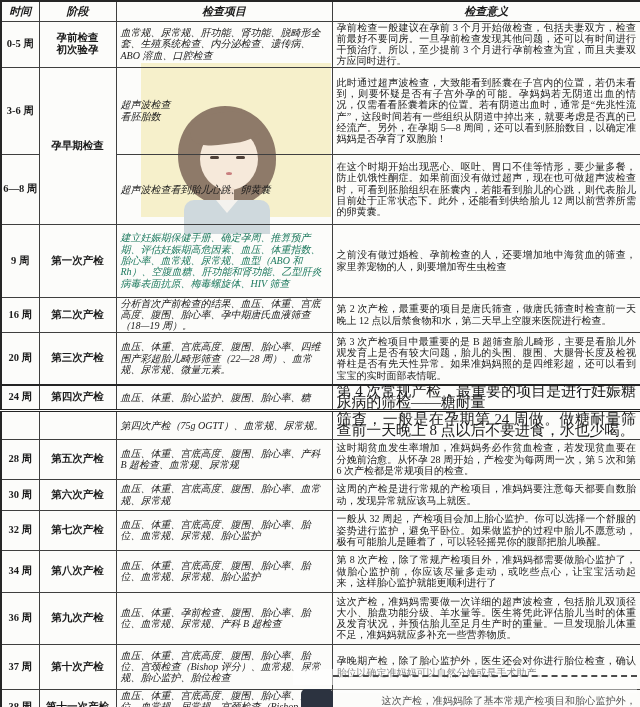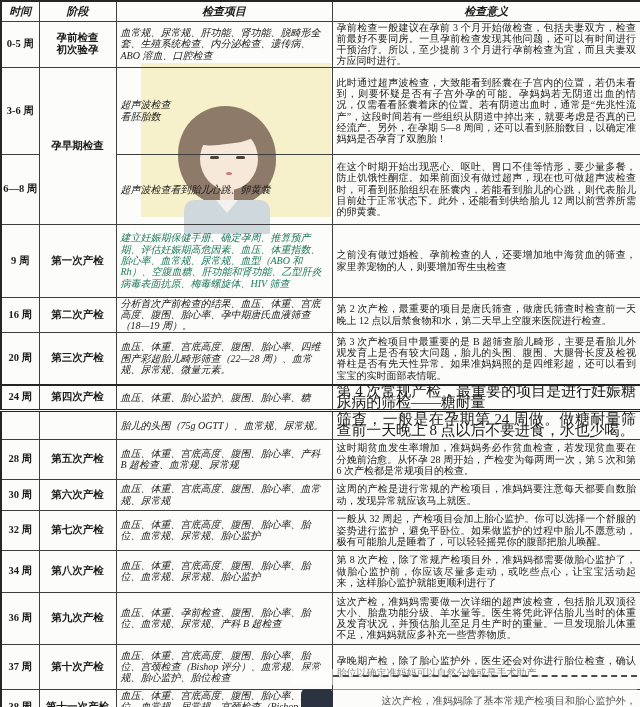--- a/index.html
+++ b/index.html
@@ -140,21 +140,21 @@
     <tr class="thicktop pagebreak" style="height:14px">
       <td class="c-time">24 周</td>
       <td class="c-stage">第四次产检</td>
       <td class="c-items">血压、体重、胎心监护、腹围、胎心率、糖</td>
       <td class="c-mean tight">第 4 次常规产检，最重要的项目是进行妊娠糖尿病的筛检——糖耐量</td>
     </tr>
 
     <tr style="height:29px">
       <td class="c-time"></td>
       <td class="c-stage"></td>
-      <td class="c-items">胎儿的头围（75g OGTT）、血常规、尿常规。</td>
+      <td class="c-items">第四次产检（75g OGTT）、血常规、尿常规。</td>
       <td class="c-mean tight">筛查，一般是在孕期第 24 周做。做糖耐量筛查前一天晚上 8 点以后不要进食，水也少喝。</td>
     </tr>
 
     <tr style="height:40px">
       <td class="c-time">28 周</td>
       <td class="c-stage">第五次产检</td>
       <td class="c-items">血压、体重、宫底高度、腹围、胎心率、产科 B 超检查、血常规、尿常规</td>
       <td class="c-mean">这时期贫血发生率增加，准妈妈务必作贫血检查，若发现贫血要在分娩前治愈。从怀孕 28 周开始，产检变为每两周一次，第 5 次和第 6 次产检都是常规项目的检查。</td>
     </tr>
 

